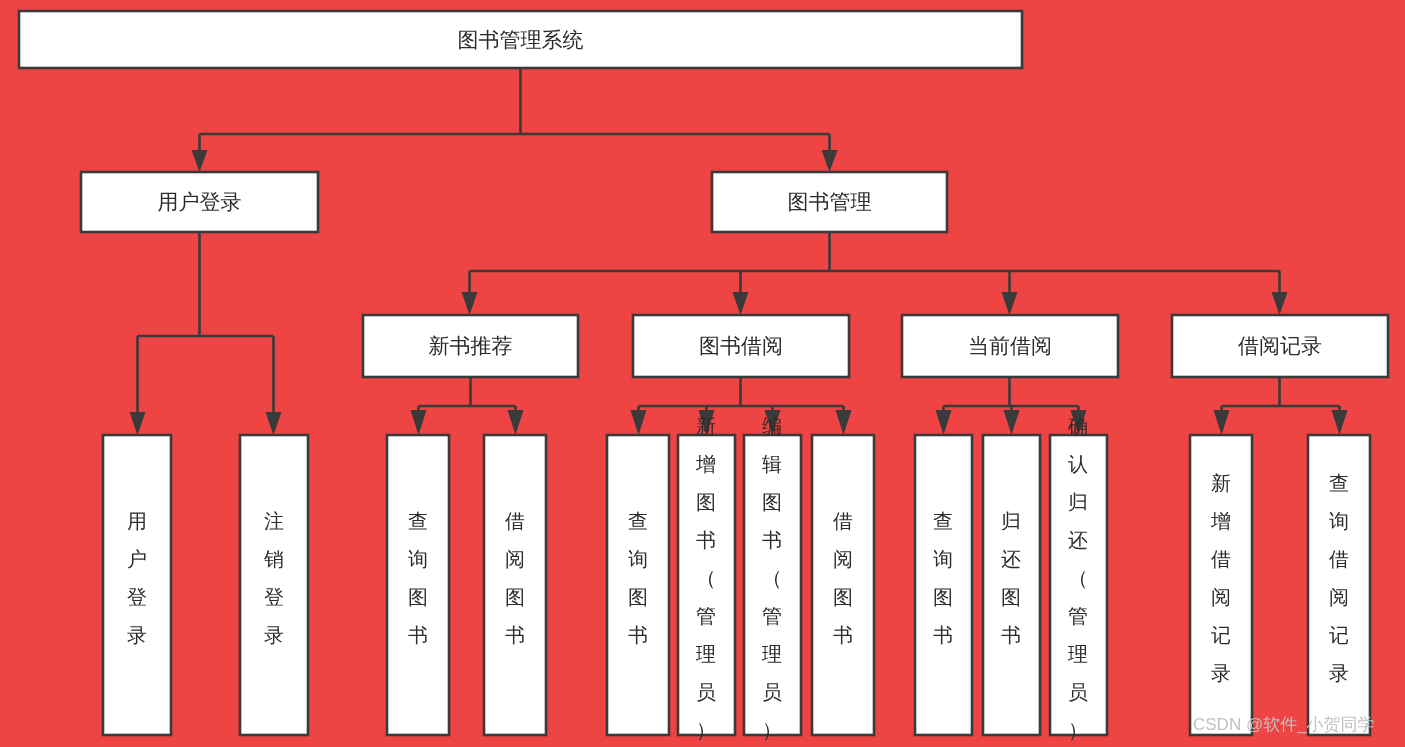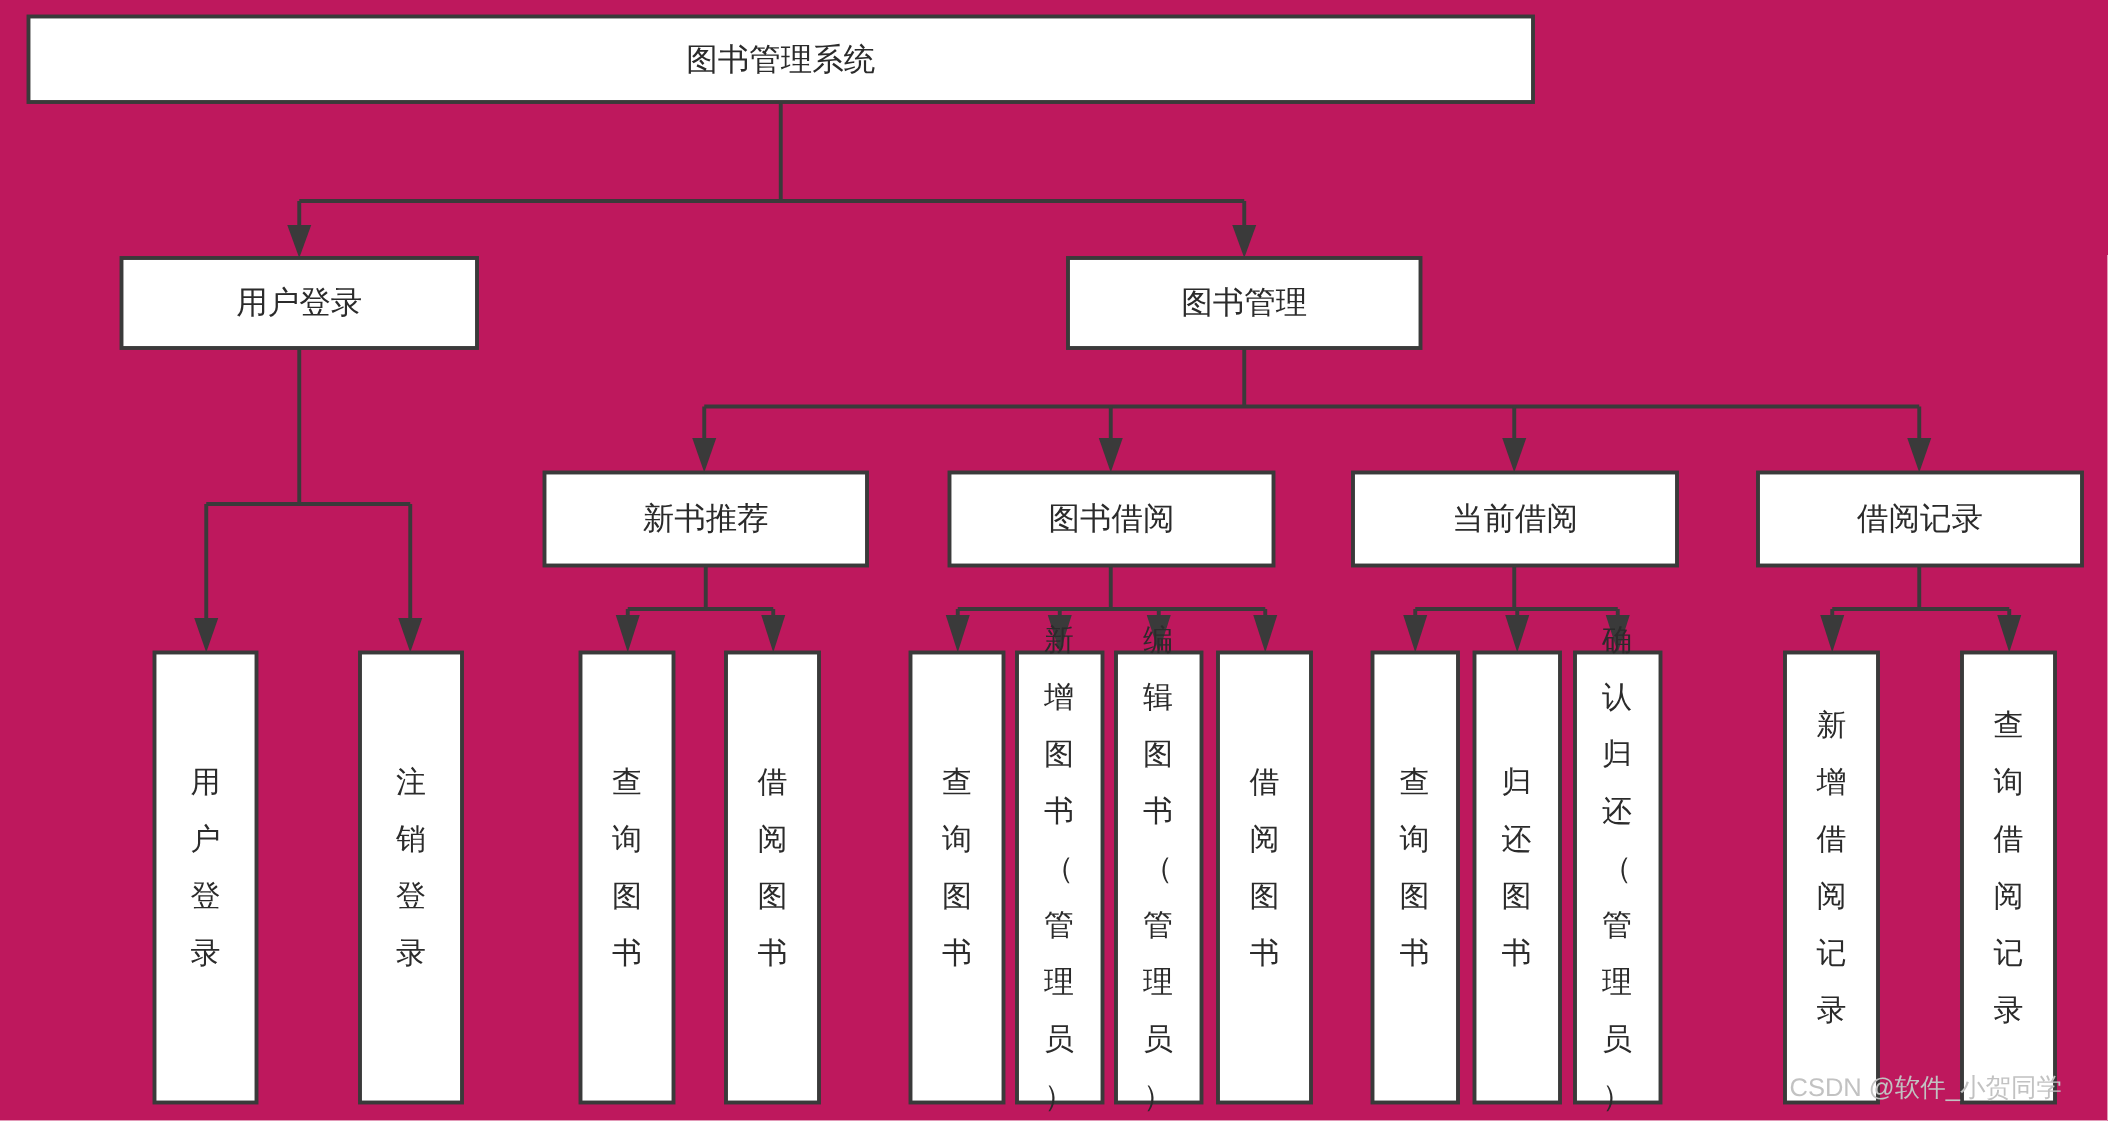--- a/index.html
+++ b/index.html
@@ -10,21 +10,21 @@
   body {
     width: 1405px;
     height: 747px;
     font-family: "Liberation Sans", "DejaVu Sans", sans-serif;
     overflow: hidden;
   }
   #diagram-root {
     position: relative;
     width: 1405px;
     height: 747px;
-    background: #be185d;
+    background: #ef4444;
   }
   svg#tree-svg {
     position: absolute;
     top: 0;
     left: 0;
     width: 1405px;
     height: 747px;
     display: block;
   }
   .node-box {

